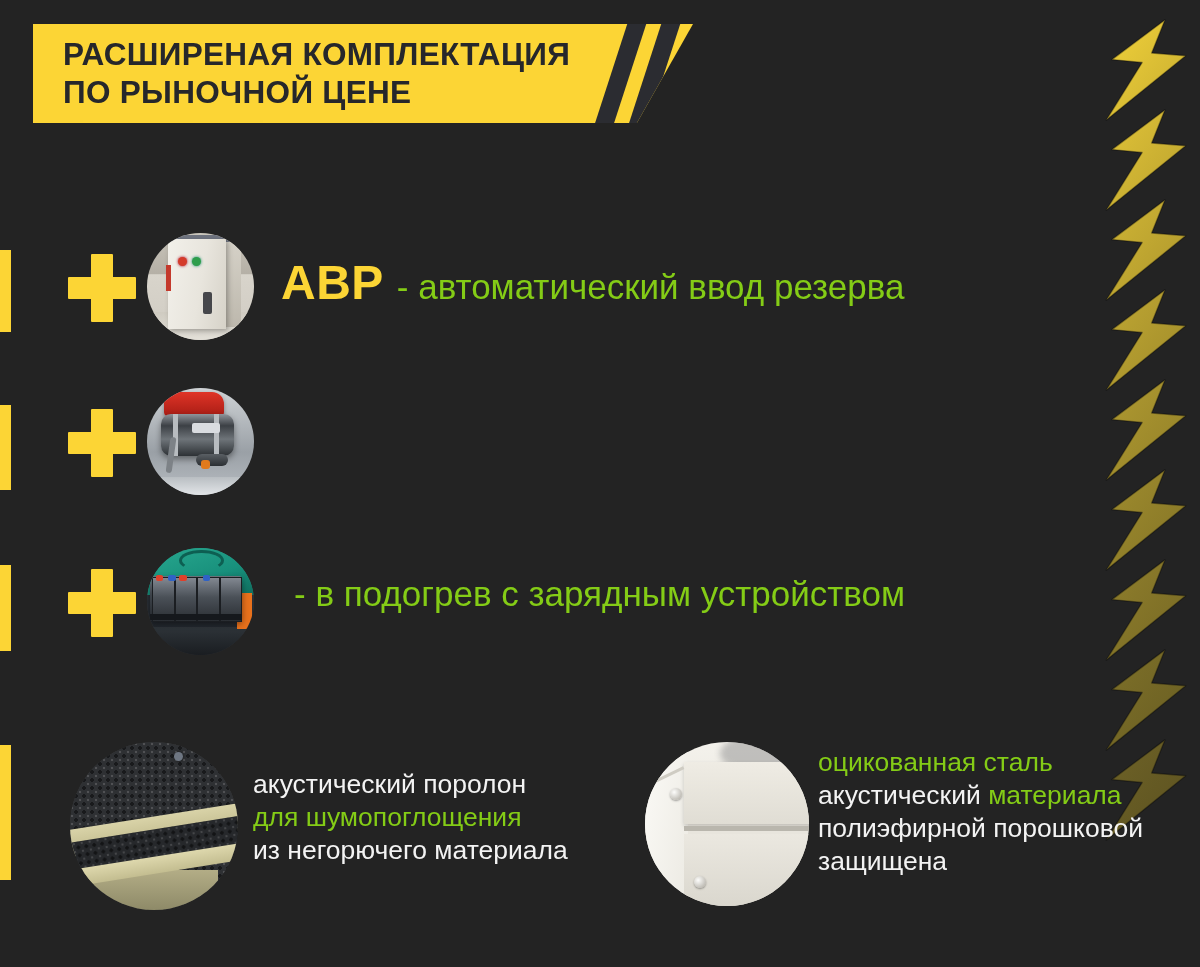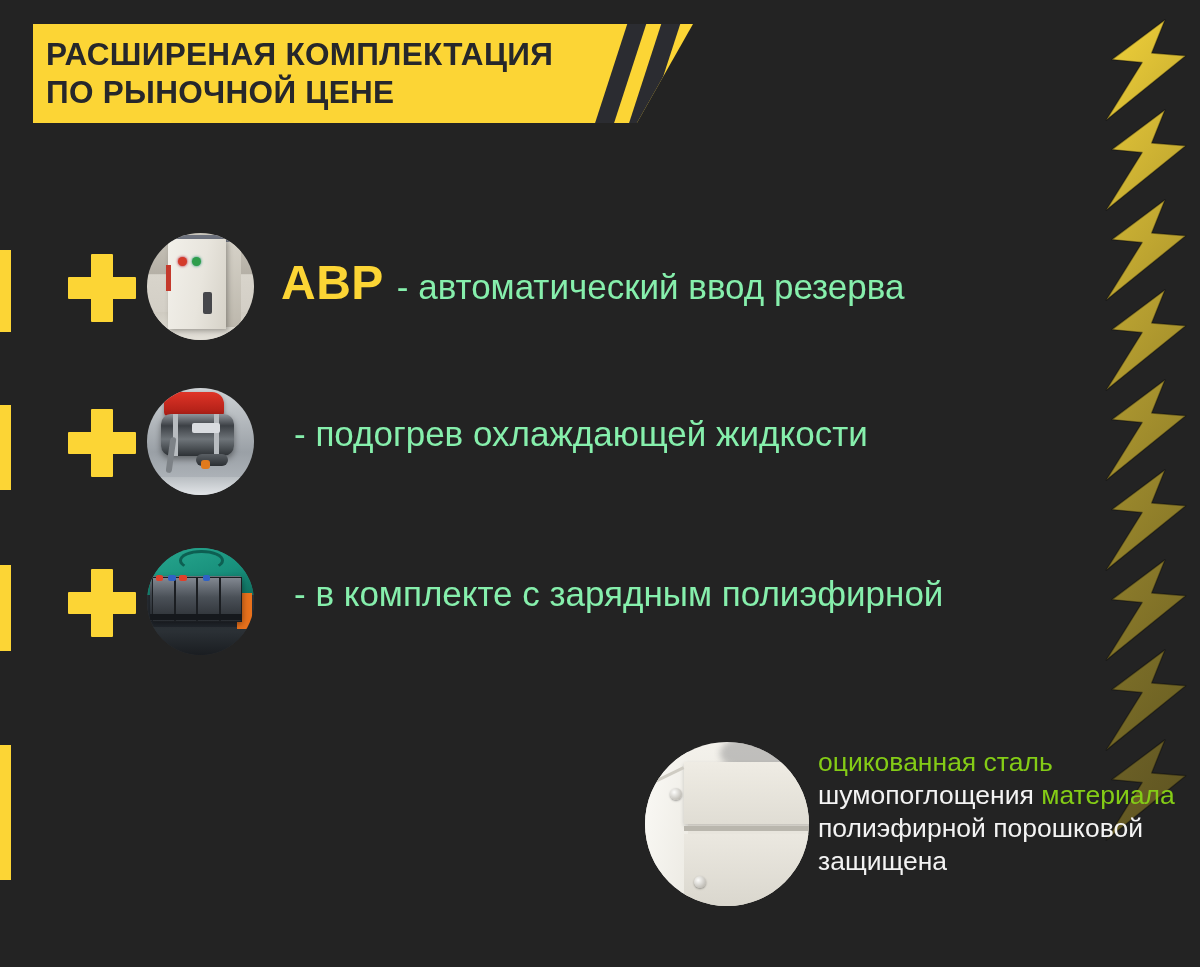--- a/index.html
+++ b/index.html
@@ -27,21 +27,21 @@
   }
   .stripe{
     position:absolute;top:-6px;height:112px;width:19px;
     background:#2b2c31;
     transform:skewX(-18deg);
   }
   .stripe.s1{left:578px;}
   .stripe.s2{left:612px;}
   .stripe.s3{left:646px;}
   .banner-title{
-    position:absolute;left:13px;top:11px;
+    position:absolute;left:30px;top:11px;
     color:#26272b;
     font-weight:bold;
     font-size:31.5px;
     line-height:38px;
     letter-spacing:0.3px;
     white-space:pre-line;
     font-family:"Liberation Sans","DejaVu Sans",sans-serif;
   }
 
   
@@ -70,21 +70,21 @@
     background:#3a3a3a;
   }
   .thumb .inner{position:absolute;inset:0;}
 
   .row-text{position:absolute;display:flex;align-items:baseline;white-space:nowrap;}
   .abbr{
     color:#fcd535;font-weight:bold;font-size:48px;line-height:48px;
     letter-spacing:0.5px;
   }
   .desc{
-    color:#86efac;font-size:35px;line-height:40px;margin-left:13px;font-weight:400;
+    color:#84cc16;font-size:35px;line-height:40px;margin-left:13px;font-weight:400;
   }
 
   
   .bottom-block{position:absolute;}
   .bottom-thumb{position:absolute;border-radius:50%;overflow:hidden;background:#3a3a3a;}
   .bottom-text{position:absolute;font-size:26.5px;line-height:33px;color:#f3f3f3;white-space:nowrap;}
   .bottom-text .hl{color:#84cc16;}
 
   
   
@@ -342,21 +342,20 @@
         <div class="cyl"></div>
         <div class="band b1"></div>
         <div class="band b2"></div>
         <div class="label"></div>
         <div class="pipe"></div>
         <div class="hose"></div>
         <div class="orange"></div>
       </div>
     </div>
     <div class="row-text" style="left:281px;top:31px;">
-      <span class="desc">- подогрев охлаждающей жидкости</span>
     </div>
   </div>
 
   <div class="feature-row" style="top:543px;">
     <span class="plus" style="top:26px;"></span>
     <div class="thumb" style="left:147px;top:5px;width:107px;height:107px;">
       <div class="inner ph-batt">
         <div class="green"></div>
         <div class="cable"></div>
         <div class="floor"></div>
@@ -367,39 +366,56 @@
         <div class="cell c3"></div>
         <div class="cell c4"></div>
         <div class="term red t1"></div>
         <div class="term blue t2"></div>
         <div class="term red t3"></div>
         <div class="term blue t4"></div>
         <div class="strap"></div>
       </div>
     </div>
     <div class="row-text" style="left:281px;top:31px;">
-      <span class="desc">- в комплекте с зарядным полиэфирной</span>
-    </div>
-  </div>
-
+      <span class="desc">- в подогрев с зарядным устройством</span>
+    </div>
+  </div>
+
+  <div class="bottom-block" style="left:0;top:730px;width:620px;height:200px;">
+    <div class="bottom-thumb" style="left:70px;top:12px;width:168px;height:168px;">
+      <div class="inner ph-foam">
+        <div class="tex"></div>
+        <div class="below"></div>
+        <div class="panelA"></div>
+        <div class="foamband"></div>
+        <div class="shelf"></div>
+        <div class="screw"></div>
+      </div>
+    </div>
+    <div class="bottom-text" style="left:253px;top:38px;">
+      <div>акустический поролон</div>
+      <div class="hl">для шумопоглощения</div>
+      <div>из негорючего материала</div>
+    </div>
+  </div>
 
   <div class="bottom-block" style="left:630px;top:730px;width:470px;height:210px;">
     <div class="bottom-thumb" style="left:15px;top:12px;width:164px;height:164px;">
       <div class="inner ph-steel">
         <div class="leftface"></div>
         <div class="blur"></div>
         <div class="panelTop"></div>
         <div class="gap"></div>
         <div class="panelBot"></div>
         <div class="bevel"></div>
         <div class="screw s1"></div>
         <div class="screw s2"></div>
       </div>
     </div>
     <div class="bottom-text" style="left:188px;top:16px;">
       <div class="hl">оцикованная сталь</div>
-      <div><span>шумопоглощения </span><span class="hl">материала</span></div>
+      <div><span>акустический </span><span class="hl">материала</span></div>
       <div>полиэфирной порошковой</div>
       <div>защищена</div>
     </div>
   </div>
 
 </div>
 
 </body></html>

